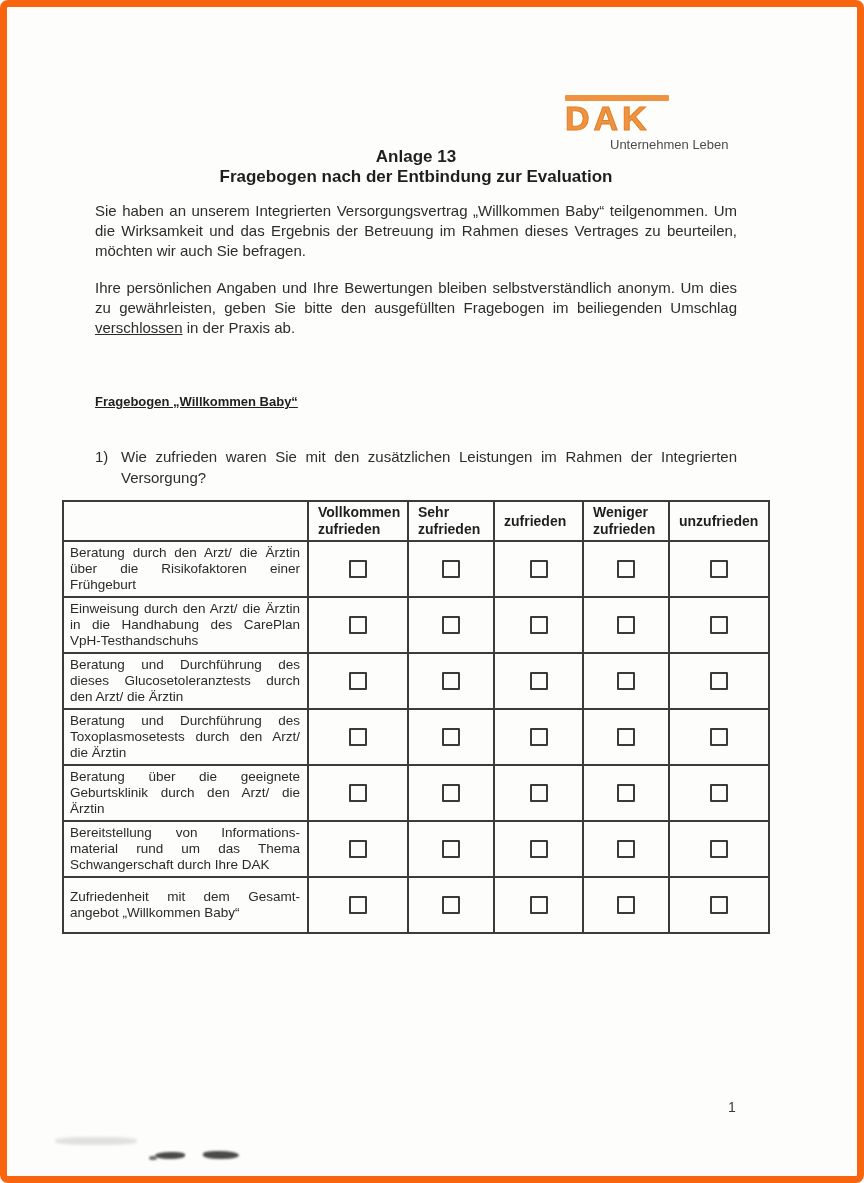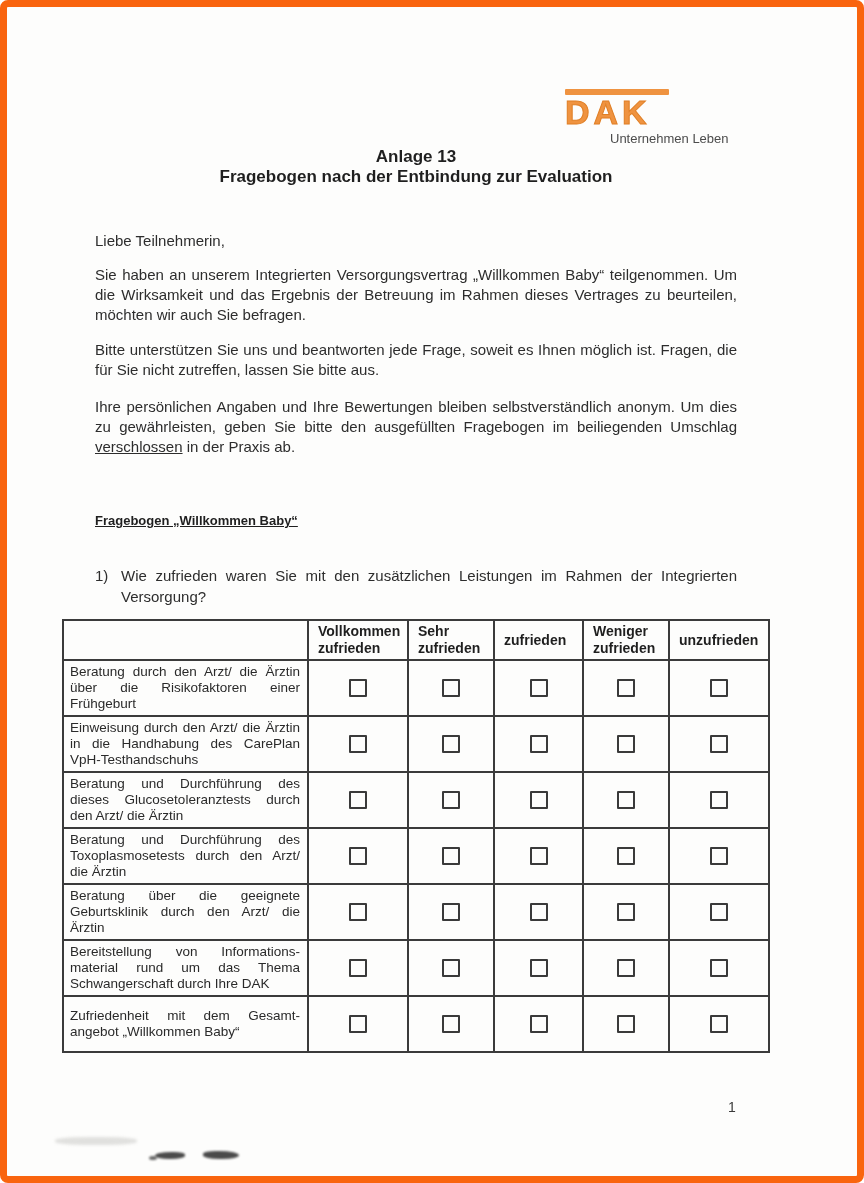--- a/index.html
+++ b/index.html
@@ -8,21 +8,21 @@
     width:864px;height:1183px;
     box-sizing:border-box;
     background:#fdfdfc;
     border:7px solid #f9640e;
     border-radius:8px;
     overflow:hidden;
     font-family:"Liberation Sans",sans-serif;
     color:#2d2d2d;
   }
   
-  .logo{position:absolute;left:558px;top:82px;width:180px;}
+  .logo{position:absolute;left:558px;top:88px;width:180px;}
   .logo-mark{display:inline-block;}
   .logo-bar{height:6px;width:104px;background:#ef9340;margin-bottom:1px;border-radius:1px;}
   .logo-word{
     font-size:34px;font-weight:bold;letter-spacing:4px;line-height:32px;
     color:#ef9340;-webkit-text-stroke:1px #e07f25;
     font-family:"Liberation Sans",sans-serif;
   }
   .logo-tagline{font-size:13px;color:#4c4c4c;margin-top:3px;margin-left:45px;white-space:nowrap;}
   
   .title{margin:140px 120px 0 88px;text-align:center;font-weight:bold;font-size:17px;line-height:20px;color:#1f1f1f;}
@@ -90,25 +90,23 @@
       <div class="logo-word">DAK</div>
     </div>
     <div class="logo-tagline">Unternehmen Leben</div>
   </div>
 
   <div class="title">
     <div>Anlage 13</div>
     <div>Fragebogen nach der Entbindung zur Evaluation</div>
   </div>
 
-  <div class="salutation">Liebe Teilnehmerin,</div>
 
   <div class="para p1">Sie haben an unserem Integrierten Versorgungsvertrag „Willkommen Baby“ teilgenommen. Um die Wirksamkeit und das Ergebnis der Betreuung im Rahmen dieses Vertrages zu beurteilen, möchten wir auch Sie befragen.</div>
 
-  <div class="para p2">Bitte unterstützen Sie uns und beantworten jede Frage, soweit es Ihnen möglich ist. Fragen, die für Sie nicht zutreffen, lassen Sie bitte aus.</div>
 
   <div class="para p3"><span>Ihre persönlichen Angaben und Ihre Bewertungen bleiben selbstverständlich </span><span class="bold">anonym.</span><span class="bold"> Um dies zu gewährleisten, geben Sie bitte den ausgefüllten Fragebogen im beiliegenden Umschlag </span><span class="bold-underline">verschlossen</span><span class="bold"> in der Praxis ab.</span></div>
 
   <div class="section-heading">Fragebogen „Willkommen Baby“</div>
 
   <div class="question">
     <span class="q-num">1)</span>
     <span class="q-text">Wie zufrieden waren Sie mit den zusätzlichen Leistungen im Rahmen der Integrierten Versorgung?</span>
   </div>
 

